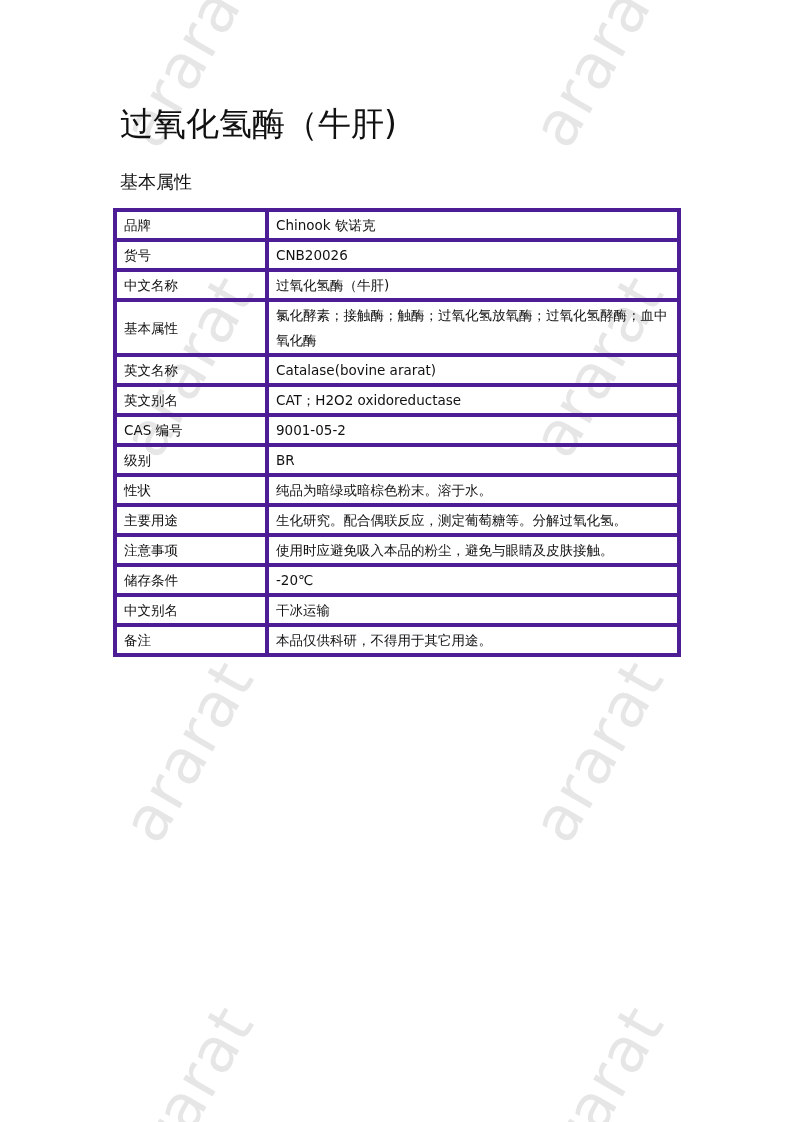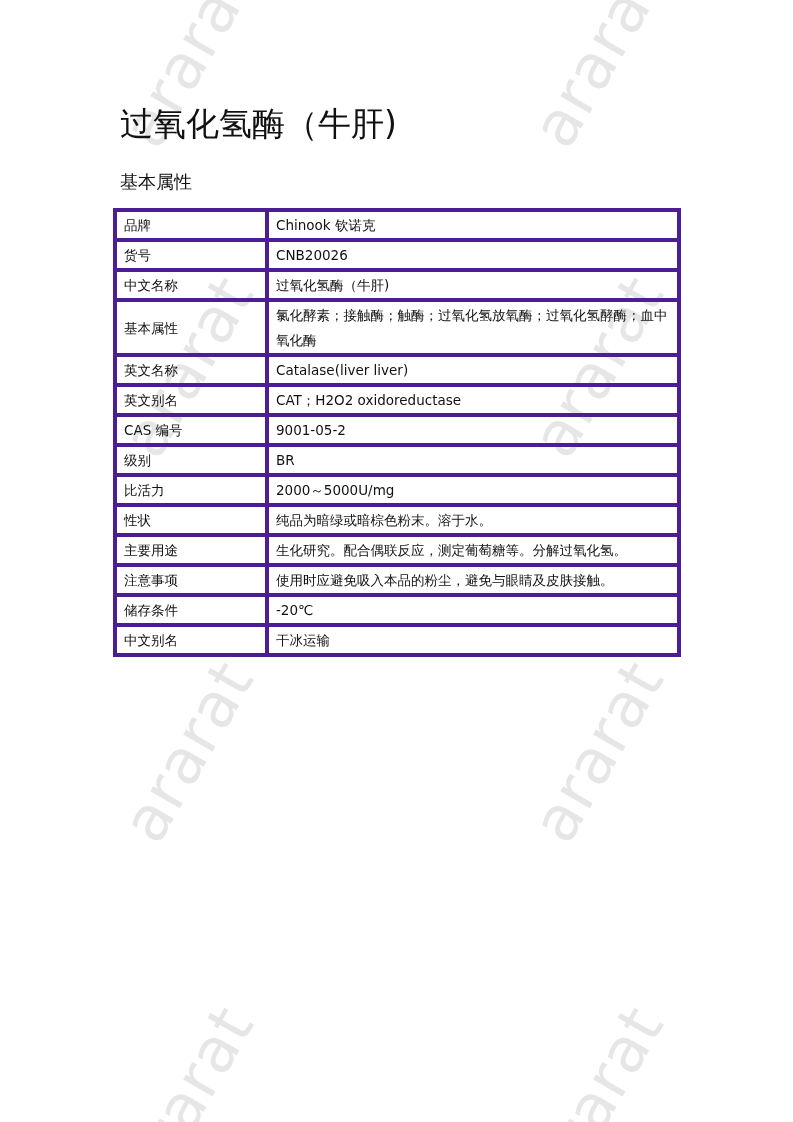--- a/index.html
+++ b/index.html
@@ -52,37 +52,33 @@
         <tr>
           <td class="k">中文名称</td>
           <td class="v">过氧化氢酶（牛肝)</td>
         </tr>
         <tr class="tall">
           <td class="k">基本属性</td>
           <td class="v">氯化酵素；接触酶；触酶；过氧化氢放氧酶；过氧化氢酵酶；血中氧化酶</td>
         </tr>
         <tr>
           <td class="k">英文名称</td>
-          <td class="v">Catalase(liver liver)</td>
+          <td class="v">Catalase(bovine ararat)</td>
         </tr>
         <tr>
           <td class="k">英文别名</td>
           <td class="v">CAT；H2O2 oxidoreductase</td>
         </tr>
         <tr>
           <td class="k">CAS 编号</td>
           <td class="v">9001-05-2</td>
         </tr>
         <tr>
           <td class="k">级别</td>
           <td class="v">BR</td>
-        </tr>
-        <tr>
-          <td class="k">比活力</td>
-          <td class="v">2000～5000U/mg</td>
         </tr>
         <tr>
           <td class="k">性状</td>
           <td class="v">纯品为暗绿或暗棕色粉末。溶于水。</td>
         </tr>
         <tr>
           <td class="k">主要用途</td>
           <td class="v">生化研究。配合偶联反应，测定葡萄糖等。分解过氧化氢。</td>
         </tr>
         <tr>
@@ -90,15 +86,19 @@
           <td class="v">使用时应避免吸入本品的粉尘，避免与眼睛及皮肤接触。</td>
         </tr>
         <tr>
           <td class="k">储存条件</td>
           <td class="v">-20℃</td>
         </tr>
         <tr>
           <td class="k">中文别名</td>
           <td class="v">干冰运输</td>
         </tr>
+        <tr>
+          <td class="k">备注</td>
+          <td class="v">本品仅供科研，不得用于其它用途。</td>
+        </tr>
       </tbody>
   </table>
 </div>
 
 </body></html>

